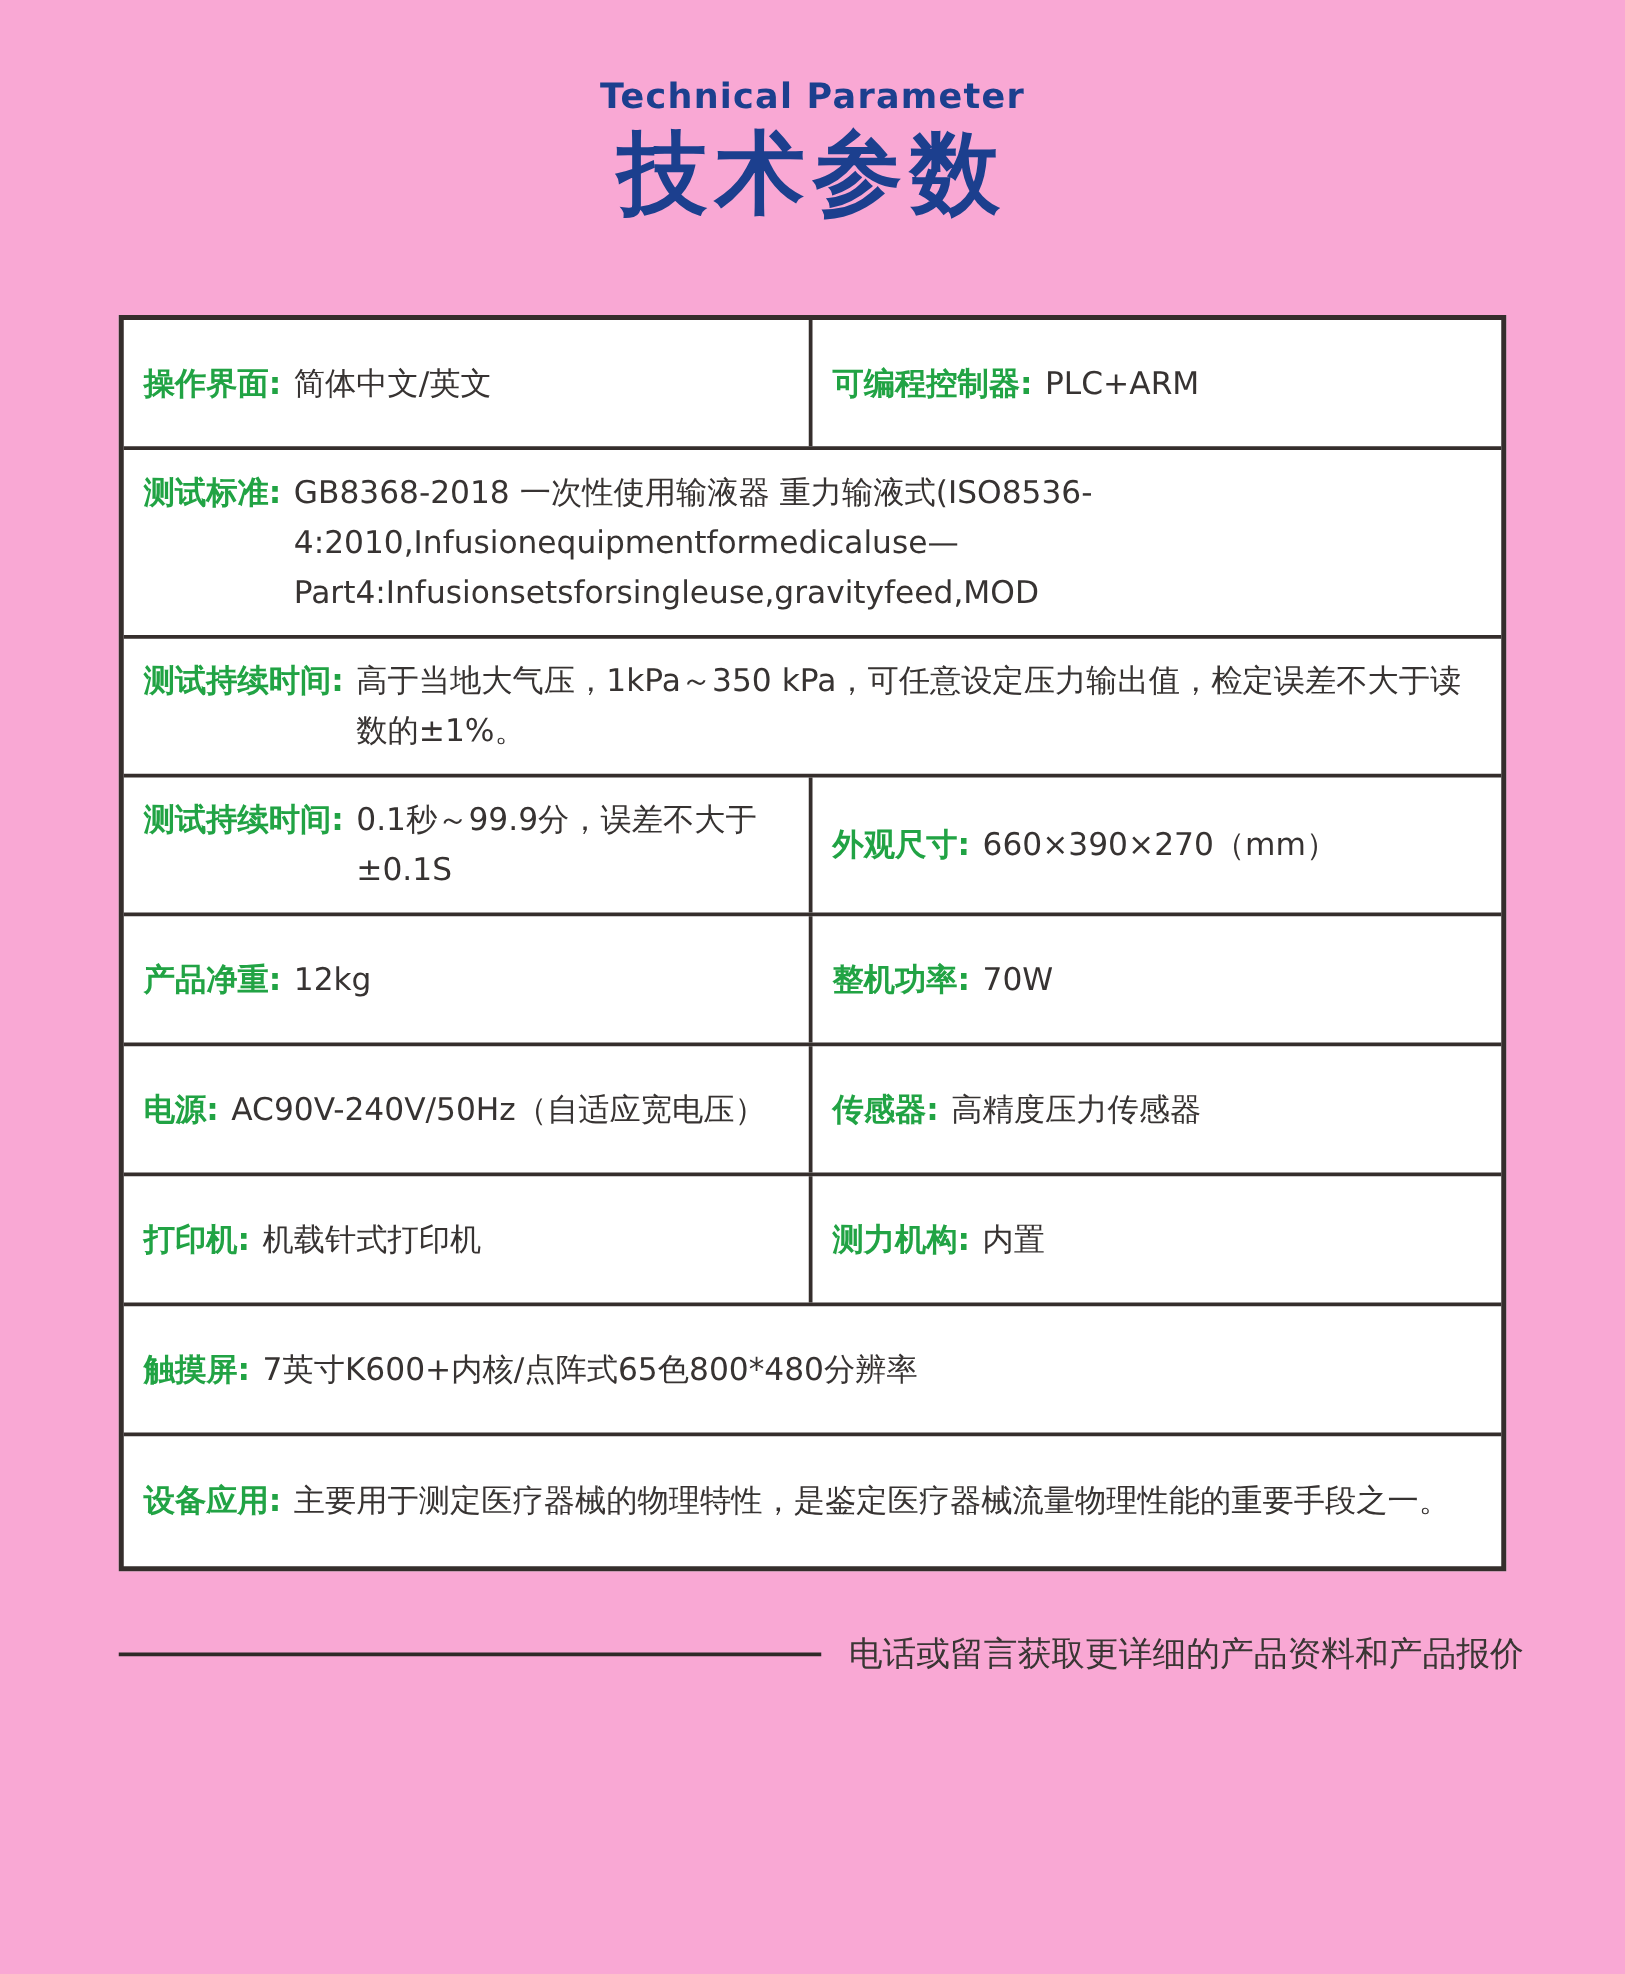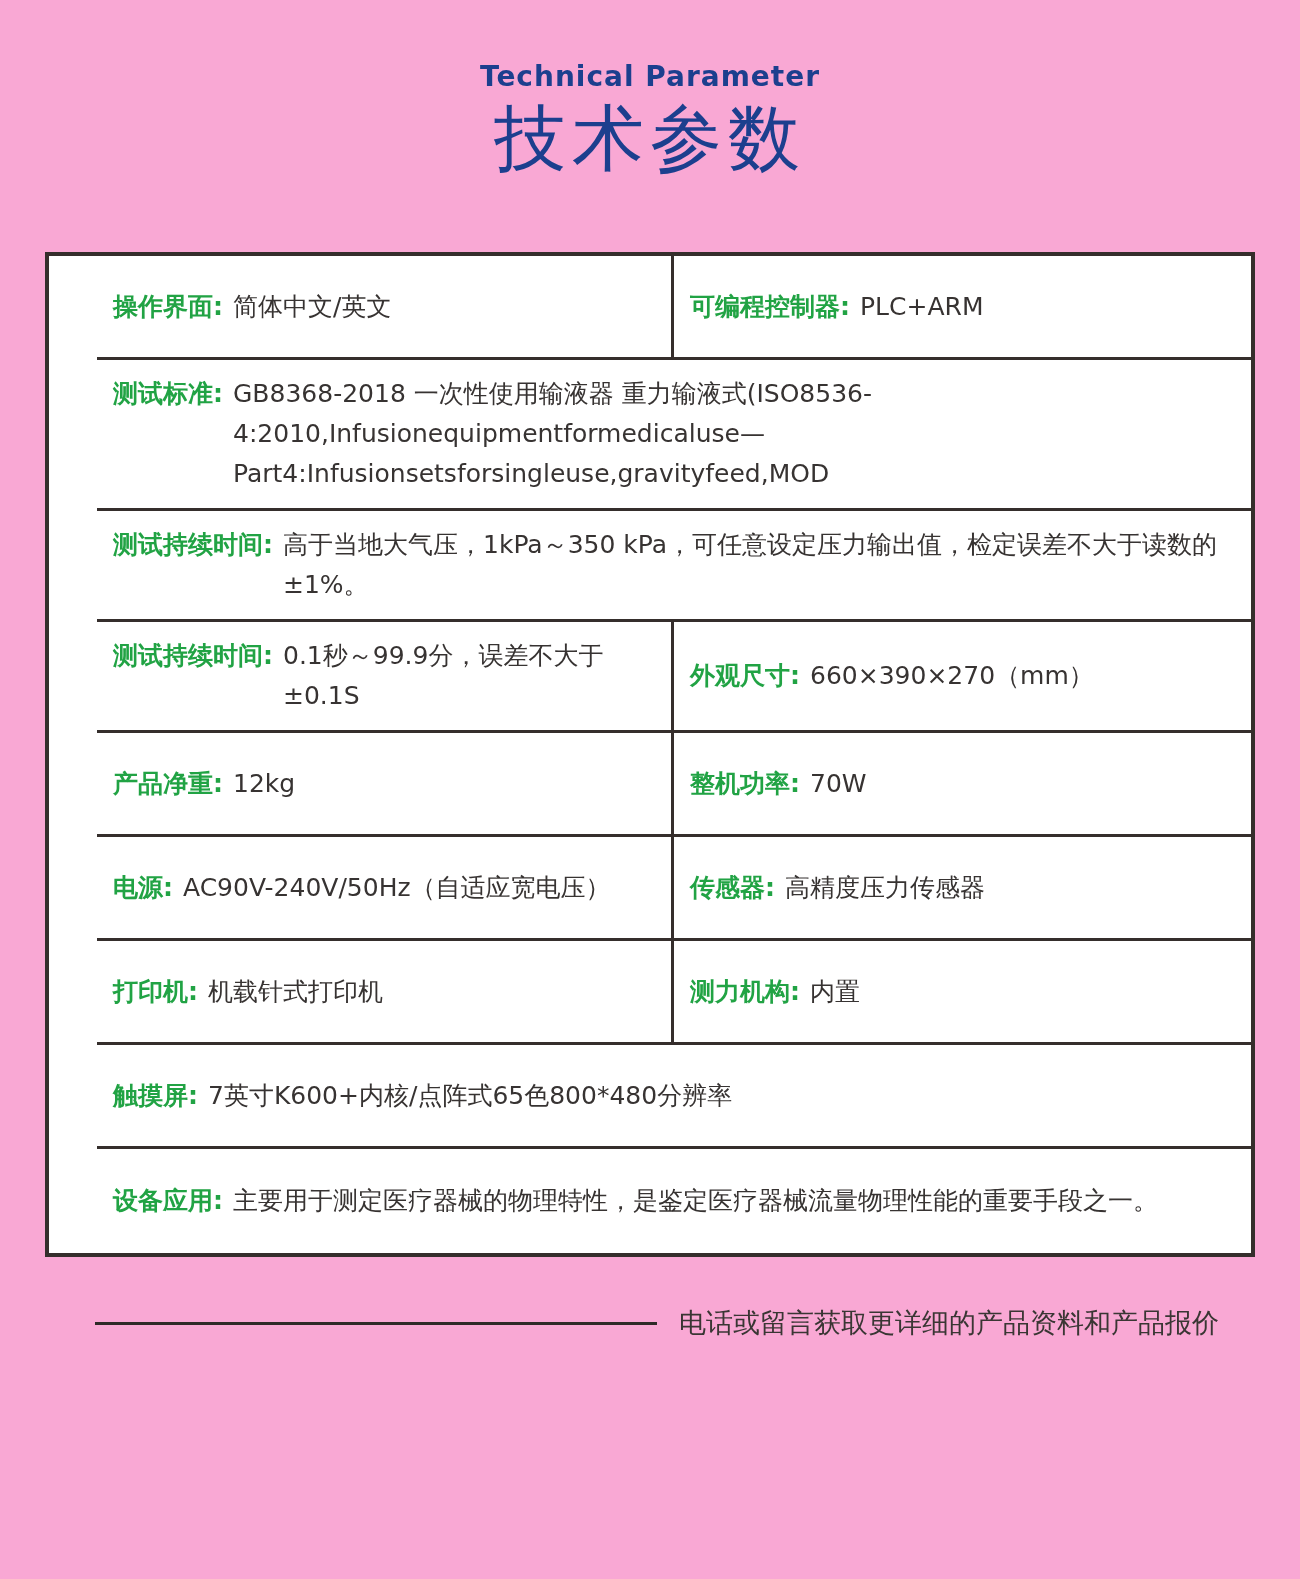--- a/index.html
+++ b/index.html
@@ -19,31 +19,30 @@
     text-align: center;
     font-size: 28px;
     font-weight: bold;
     color: #1c3f8e;
     letter-spacing: 1px;
   }
   .title {
     margin-top: 6px;
     text-align: center;
     font-size: 72px;
-    font-weight: normal;
+    font-weight: bold;
     color: #1c3f8e;
     letter-spacing: 6px;
     line-height: 1.1;
   }
   .spec-table {
-    width: 1210px;
+    width: 1110px;
     margin: 74px auto 0 auto;
     border: 4px solid #352e2c;
     background: #ffffff;
-    padding-left: 48px;
   }
   .row {
     display: flex;
     min-height: 104px;
     border-bottom: 3px solid #352e2c;
   }
   .row:last-child { border-bottom: none; }
   .cell {
     display: flex;
     align-items: center;

